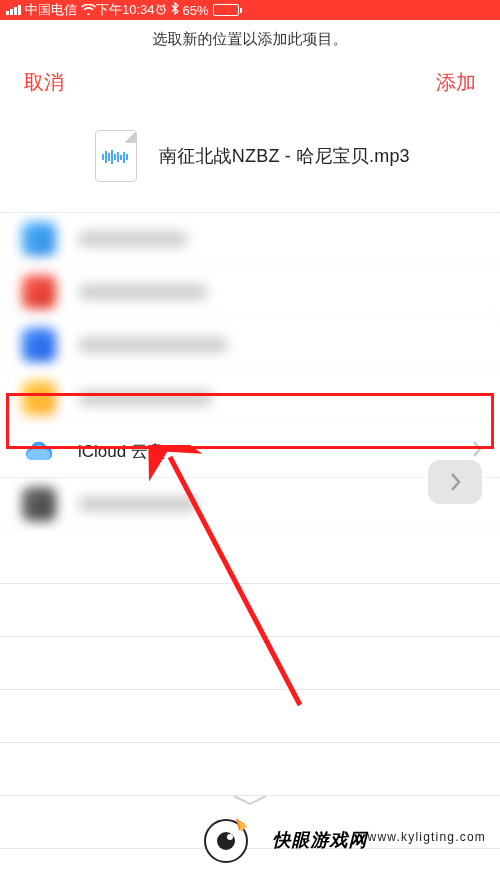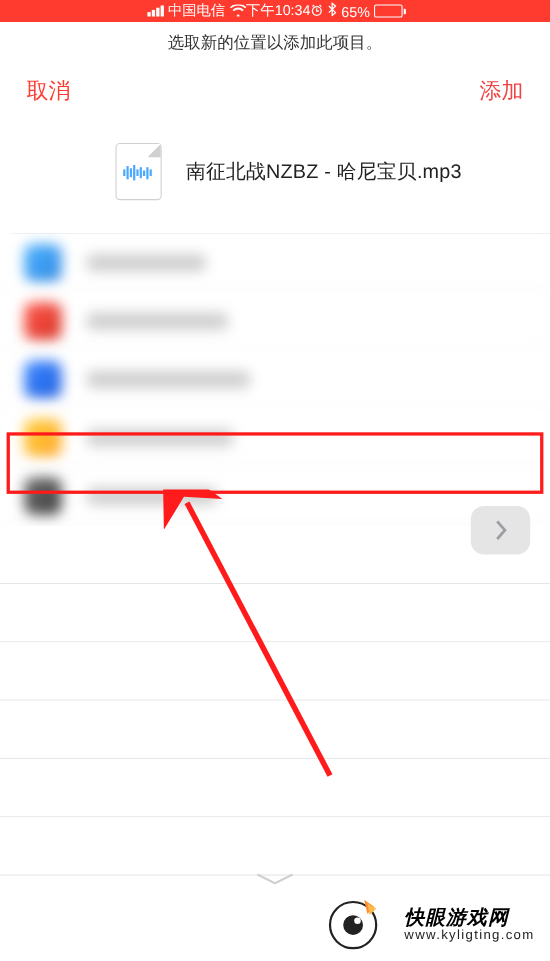--- a/index.html
+++ b/index.html
@@ -12,21 +12,21 @@
     overflow: hidden;
   }
 
   
   .status-bar {
     height: 20px;
     background: #ff3b30;
     color: #fff;
     display: flex;
     align-items: center;
-    justify-content: center;
+    justify-content: flex-start;
     font-size: 13px;
     padding: 0 6px;
   }
   .status-left, .status-right { display: flex; align-items: center; gap: 4px; }
   .status-center { font-weight: 400; }
   .signal-bars { display: inline-flex; align-items: flex-end; gap: 1px; }
   .signal-bars span { width: 3px; background: #fff; display: inline-block; }
   .signal-bars span:nth-child(1){height:4px}.signal-bars span:nth-child(2){height:6px}
   .signal-bars span:nth-child(3){height:8px}.signal-bars span:nth-child(4){height:10px}
   .wifi { display:inline-block; }
@@ -54,21 +54,20 @@
   .nav-cancel { color: #ff3b30; text-align: right; }
   .nav-add { color: #ef4444; }
 
   
   .file-card {
     display:flex;
     align-items:center;
     gap:22px;
     padding: 26px 60px 30px 95px;
     border-bottom: 1px solid #e3e3e3;
-    margin-left: 10px;
   }
   .file-icon {
     width: 42px; height:52px; background:#fff; border:1px solid #d0d0d0;
     border-radius:4px; position:relative;
   }
   .file-icon:before{
     content:""; position:absolute; top:0; right:0; width:12px; height:12px;
     background:linear-gradient(135deg,#fff 0 48%, #d0d0d0 52% 100%);
     border-bottom-left-radius:2px;
   }
@@ -129,21 +128,21 @@
     color:#9d9da3;
   }
 
   
   .watermark{
     position:absolute; right:14px; bottom:10px; display:flex; align-items:center; gap:8px;
   }
   .wm-icon{
     width:46px; height:46px; position:relative;
   }
-  .wm-text{ display:flex; flex-direction:column; line-height:1.1;margin-left:16px; }
+  .wm-text{ display:flex; flex-direction:row; line-height:1.1;margin-left:16px; }
   .wm-title{ font-size:18px; font-weight:700; font-style:italic; letter-spacing:1px; }
   .wm-url{ font-size:12px; letter-spacing:1.2px; color:#222; }
 
   
   .bottom-caret{
     position:absolute; left:50%; transform:translateX(-50%); bottom:62px;
     color:#d0d0d0;
   }
 </style>
 </head>
@@ -220,20 +219,34 @@
   </div>
   <div class="list-row blurred">
     <div class="app-icon blue2"></div>
     <div class="blur-text" style="width:150px"></div>
   </div>
   <div class="list-row blurred">
     <div class="app-icon yellow"></div>
     <div class="blur-text" style="width:135px"></div>
   </div>
 
+  <div class="list-row">
+    <div class="icloud-icon">
+      <svg width="30" height="20" viewBox="0 0 30 20">
+        <path fill="#3d9cff" d="M23 19H7.5A6 6 0 0 1 7 7.1 8 8 0 0 1 22.3 6 6.6 6.6 0 0 1 23 19z"></path>
+        <path fill="#7fc6ff" d="M23 19H8a5 5 0 0 1 0-10 7 7 0 0 1 13.2-.6A5.5 5.5 0 0 1 23 19z"></path>
+      </svg>
+    </div>
+    <div class="row-label">iCloud 云盘</div>
+    <span class="chevron">
+      <svg width="9" height="16" viewBox="0 0 9 16">
+          <path fill="none" stroke="#c3c3c8" stroke-width="2" d="m1 1 6 7-6 7"></path>
+        </svg>
+    </span>
+  </div>
 
   <div class="list-row blurred">
     <div class="app-icon dark"></div>
     <div class="blur-text" style="width:120px"></div>
   </div>
 
   <div class="list-row"></div>
   <div class="list-row"></div>
   <div class="list-row"></div>
   <div class="list-row"></div>

